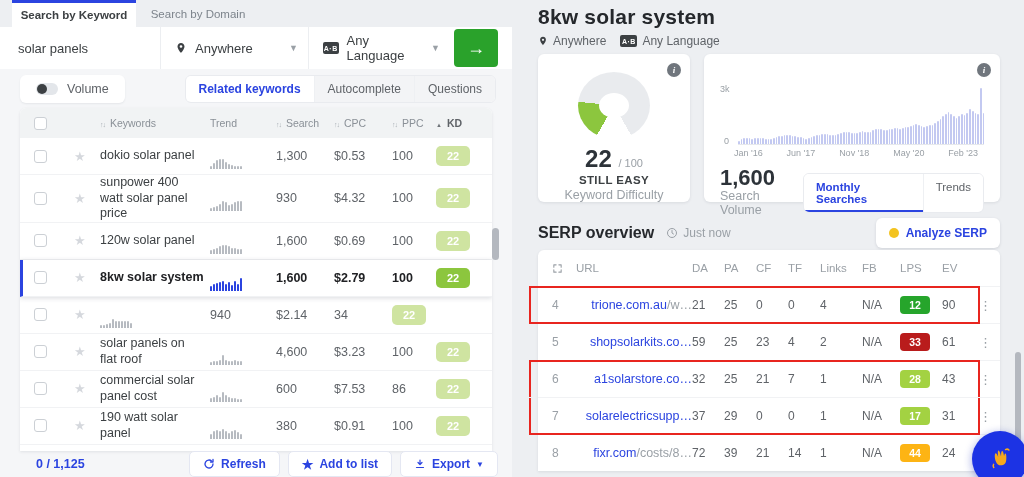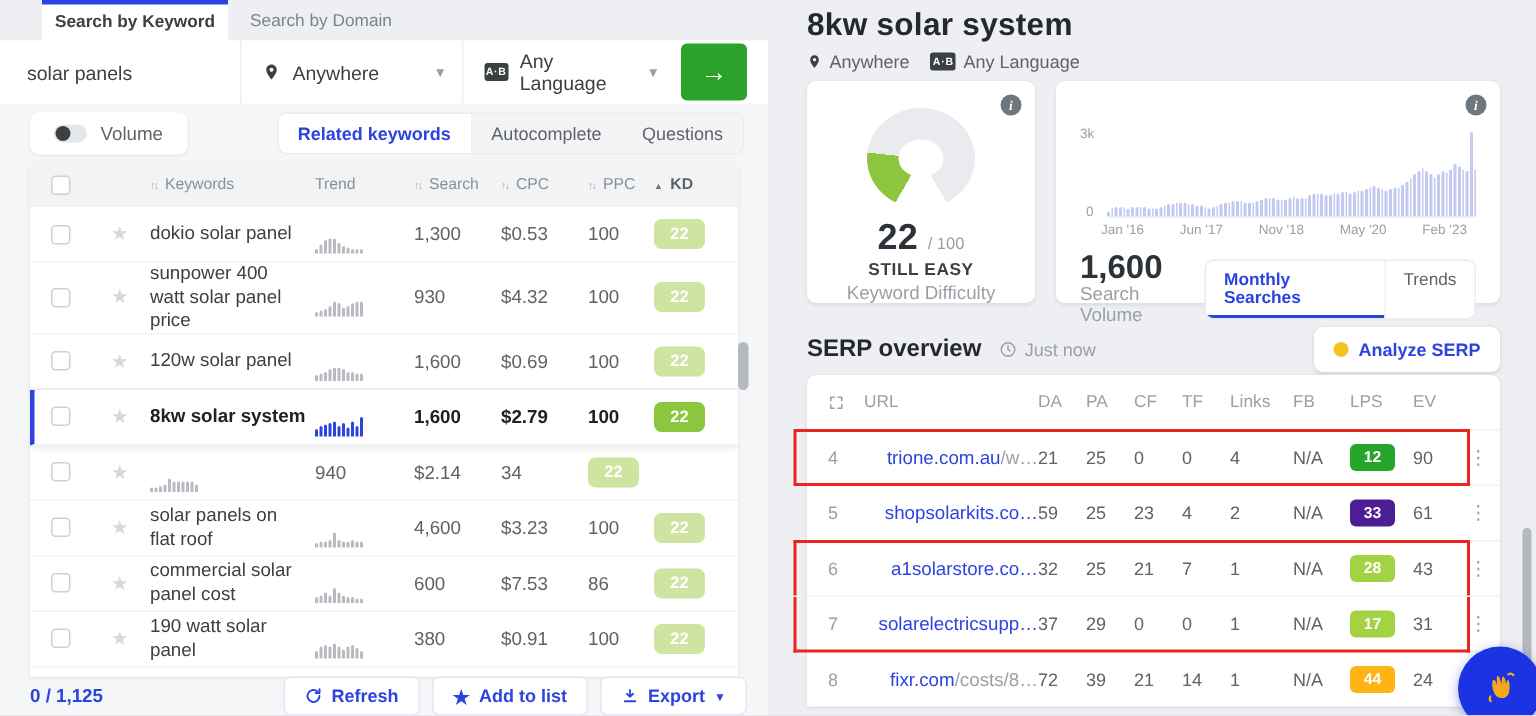--- a/index.html
+++ b/index.html
@@ -2,21 +2,21 @@
 <html><head>
 <meta charset="utf-8">
 <style>
   * { margin:0; padding:0; box-sizing:border-box; }
   html,body { background:#d9dce1; }
   body { font-family:"Liberation Sans","DejaVu Sans",sans-serif; }
   .app { position:relative; width:1024px; height:477px; overflow:hidden; background:#f5f6f8; }
 
   
   .left { position:absolute; left:0; top:0; width:512px; height:477px; background:#f5f6f8; }
-  .tabbar { height:27px; background:#edeff2; display:flex; padding-left:28px;text-align:right; }
+  .tabbar { height:27px; background:#edeff2; display:flex; padding-left:12px;text-align:right; }
   .tab { display:flex; align-items:center; justify-content:center; width:124px; font-size:11.5px; color:#7d848c; cursor:pointer; }
   .tab.active { background:#fff; border-top:3px solid #2b44e0; color:#3c4043; font-weight:700; }
   .searchrow { height:42px; background:#fff; display:flex; align-items:stretch; }
   .kw-input { flex:1; display:flex; align-items:center; padding-left:18px; font-size:13px; color:#3c4043; }
   .dd { display:flex; align-items:center; gap:8px; width:148px; border-left:1px solid #eceef1; padding:0 10px 0 14px; font-size:13px; color:#3c4043; cursor:pointer; }
   .dd .caret { margin-left:auto; color:#9aa0a6; font-size:9px; }
   .go { width:44px; margin:2px 14px 2px 4px; border:none; background:#2aa22b; color:#fff; font-size:18px; border-radius:4px; cursor:pointer; display:flex; align-items:center; justify-content:center; }
   .lang-box { display:inline-flex; align-items:center; justify-content:center; width:17px; height:12px; background:#3c4043; border-radius:2px; color:#fff; font-size:7px; font-weight:700; letter-spacing:.5px; }
   .filterrow { height:40px; display:flex; align-items:center; justify-content:space-between; padding:0 16px 0 20px; }
   .filter-pill { display:flex; align-items:center; gap:9px; background:#fff; height:28px; padding:0 16px; border-radius:6px; box-shadow:0 1px 2px rgba(40,50,70,.08); font-size:12.5px; color:#5f6368; cursor:pointer; }
@@ -39,21 +39,21 @@
   .cb { width:13px; height:13px; border:1.5px solid #ccd0d5; border-radius:3px; background:#fff; display:inline-block; cursor:pointer; }
   .star { color:#d5d8dd; font-size:13px; cursor:pointer; }
   .trend { display:flex; align-items:flex-end; gap:1px; height:14px; margin-top:12px; }
   .trend i { width:2px; background:#b7bbc1; border-radius:1px 1px 0 0; }
   .krow.sel .trend i { background:#2b44e0; }
   .kd-badge { width:34px; height:20px; border-radius:5px; background:#cfe4a1; color:#fff; font-size:11px; font-weight:700; display:flex; align-items:center; justify-content:center; cursor:pointer; }
   .krow.sel .kd-badge { background:#8cc63e; }
   .krow.partial { opacity:.5; }
   .lscroll { position:absolute; left:492px; top:228px; width:7px; height:32px; background:#b4b8bf; border-radius:4px; }
   .lfooter { position:absolute; left:0; bottom:0; width:512px; height:26px; display:flex; align-items:center; padding:0 14px 0 20px; }
-  .count { font-size:12.5px; font-weight:700; color:#2b44e0; }
+  .count { font-size:12.5px; font-weight:700; color:#2b44e0;margin-left:16px; }
   .lbtns { margin-left:auto; display:flex; gap:8px; }
   .lbtn { display:flex; align-items:center; gap:6px; background:#fff; border:1px solid #e4e7f2; border-radius:5px; height:26px; padding:0 13px; font-size:12px; font-weight:700; color:#2b44e0; cursor:pointer; }
   .lbtn svg { display:block; }
   .lbtn .caret { font-size:8px; }
 
   
   .right { position:absolute; left:512px; top:0; width:512px; height:477px; background:#edeff2; overflow:hidden; }
   .rtitle { margin:5px 0 0 26px; font-size:21px; font-weight:800; color:#25282c; letter-spacing:.2px; }
   .rmeta { margin:5px 0 0 26px; display:flex; align-items:center; gap:14px; font-size:12px; color:#5f6368; }
   .rmeta .mitem { display:flex; align-items:center; gap:5px; }
@@ -571,21 +571,21 @@
           </div>
           <div class="sgrid srow">
             <span class="rank">5</span>
             <span class="url"><a>shopsolarkits.co…</a><i class="rest"></i></span>
             <span>59</span>
             <span>25</span>
             <span>23</span>
             <span>4</span>
             <span>2</span>
             <span>N/A</span>
-            <span class="lps-badge" style="background:#4c1d95">33</span>
+            <span class="lps-badge" style="background:#b91c1c">33</span>
             <span>61</span>
             <span class="kebab">⋮</span>
           </div>
           <div class="sgrid srow">
             <b class="rb top"></b>
             <span class="rank">6</span>
             <span class="url"><a>a1solarstore.co…</a><i class="rest"></i></span>
             <span>32</span>
             <span>25</span>
             <span>21</span>

